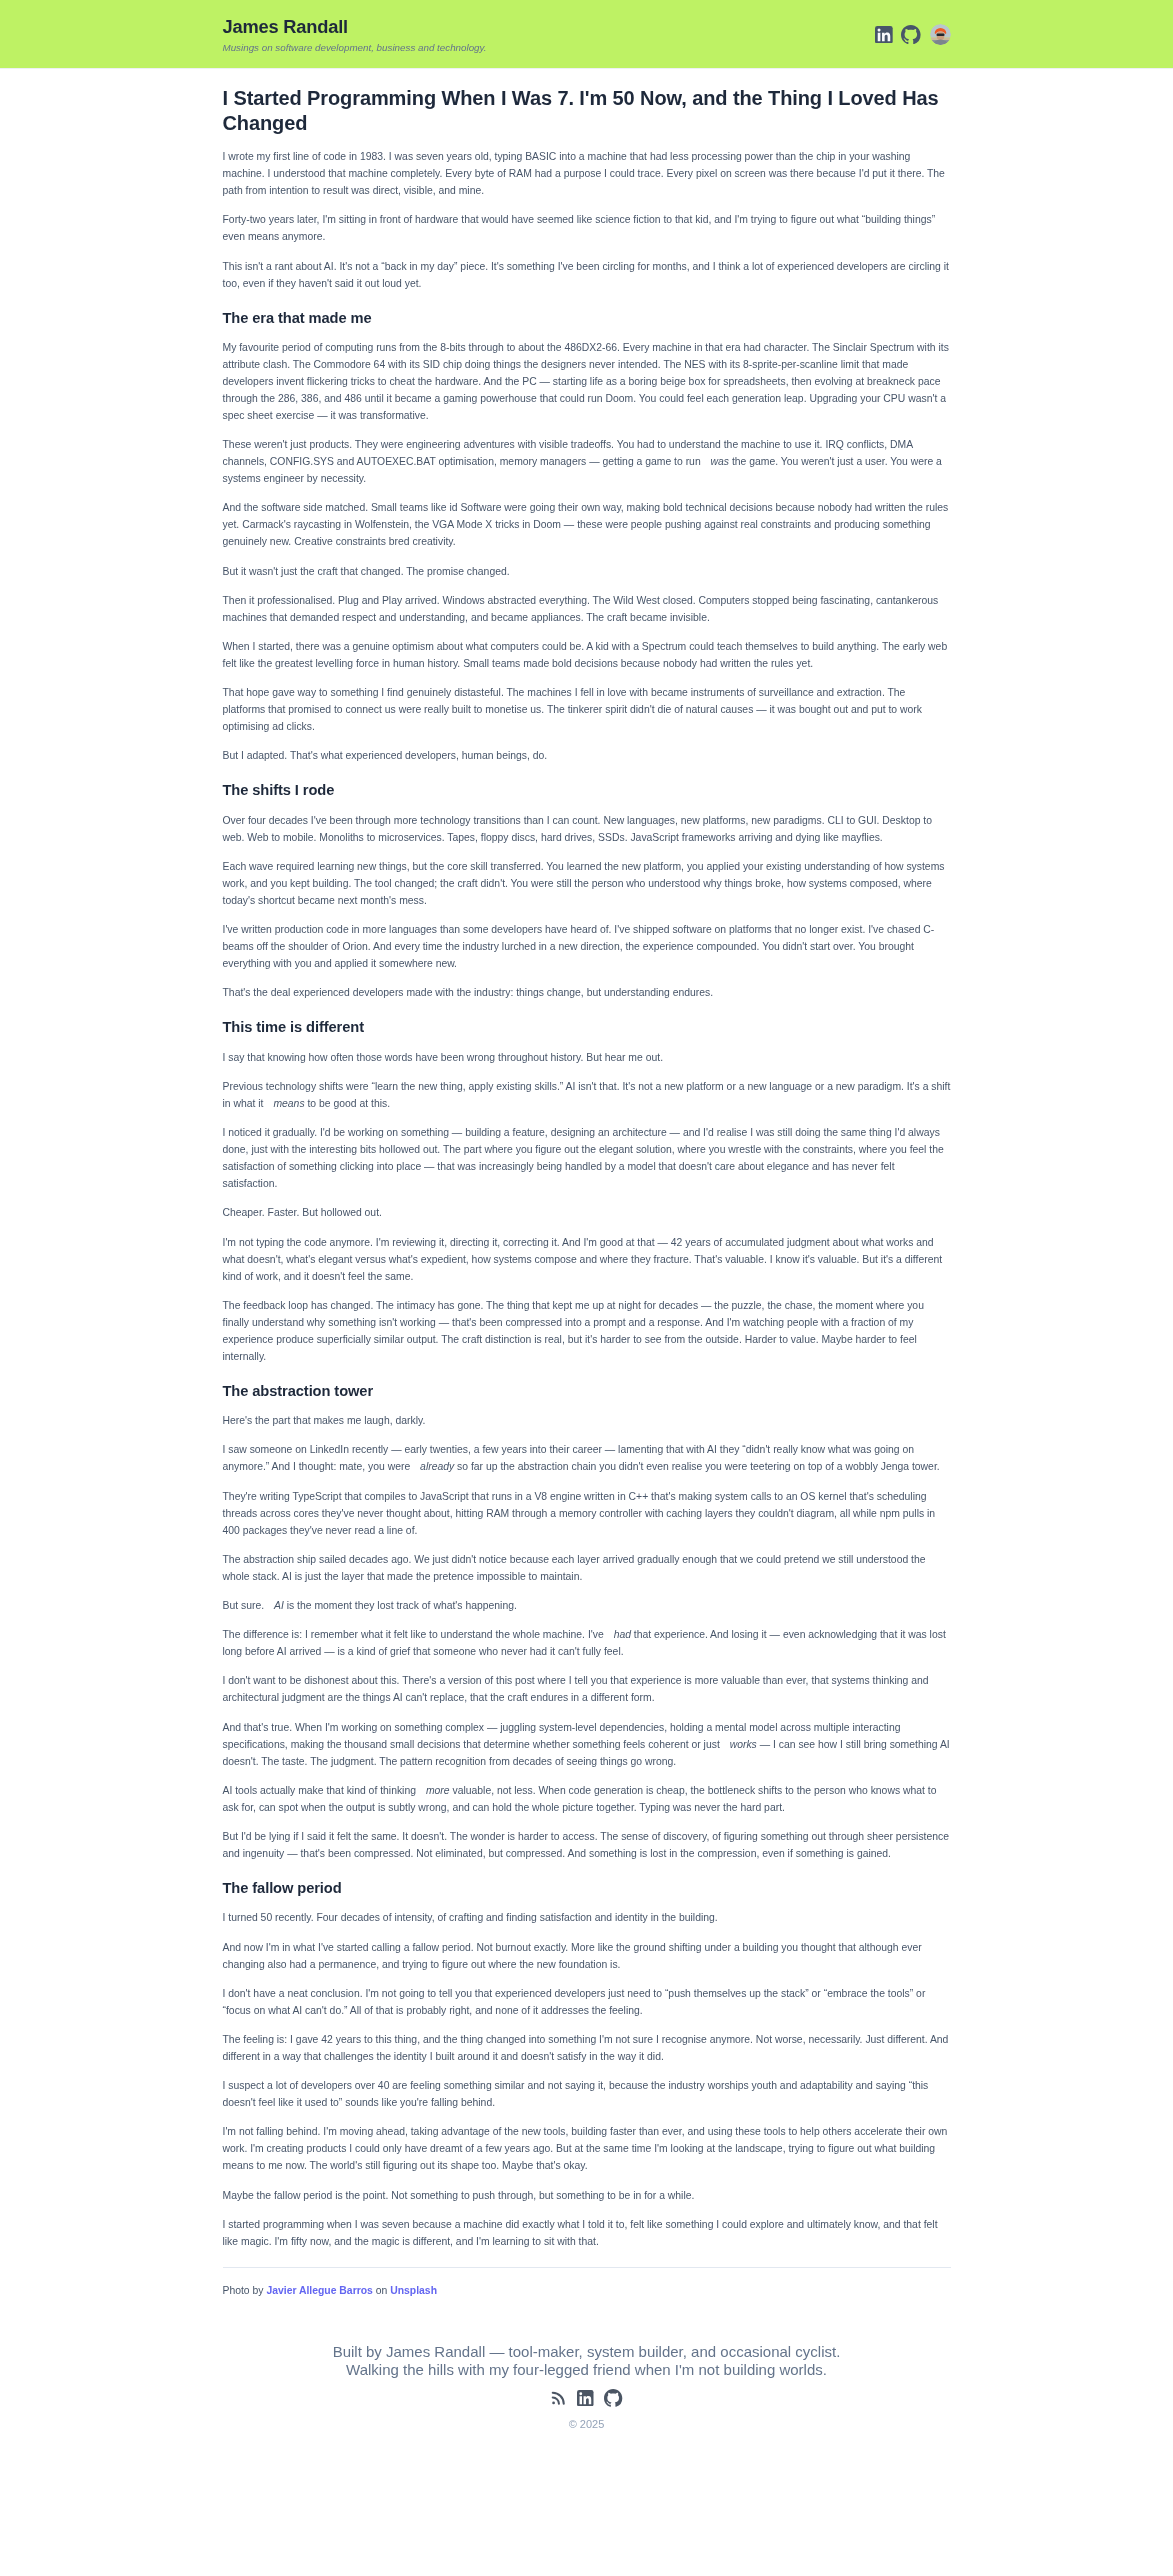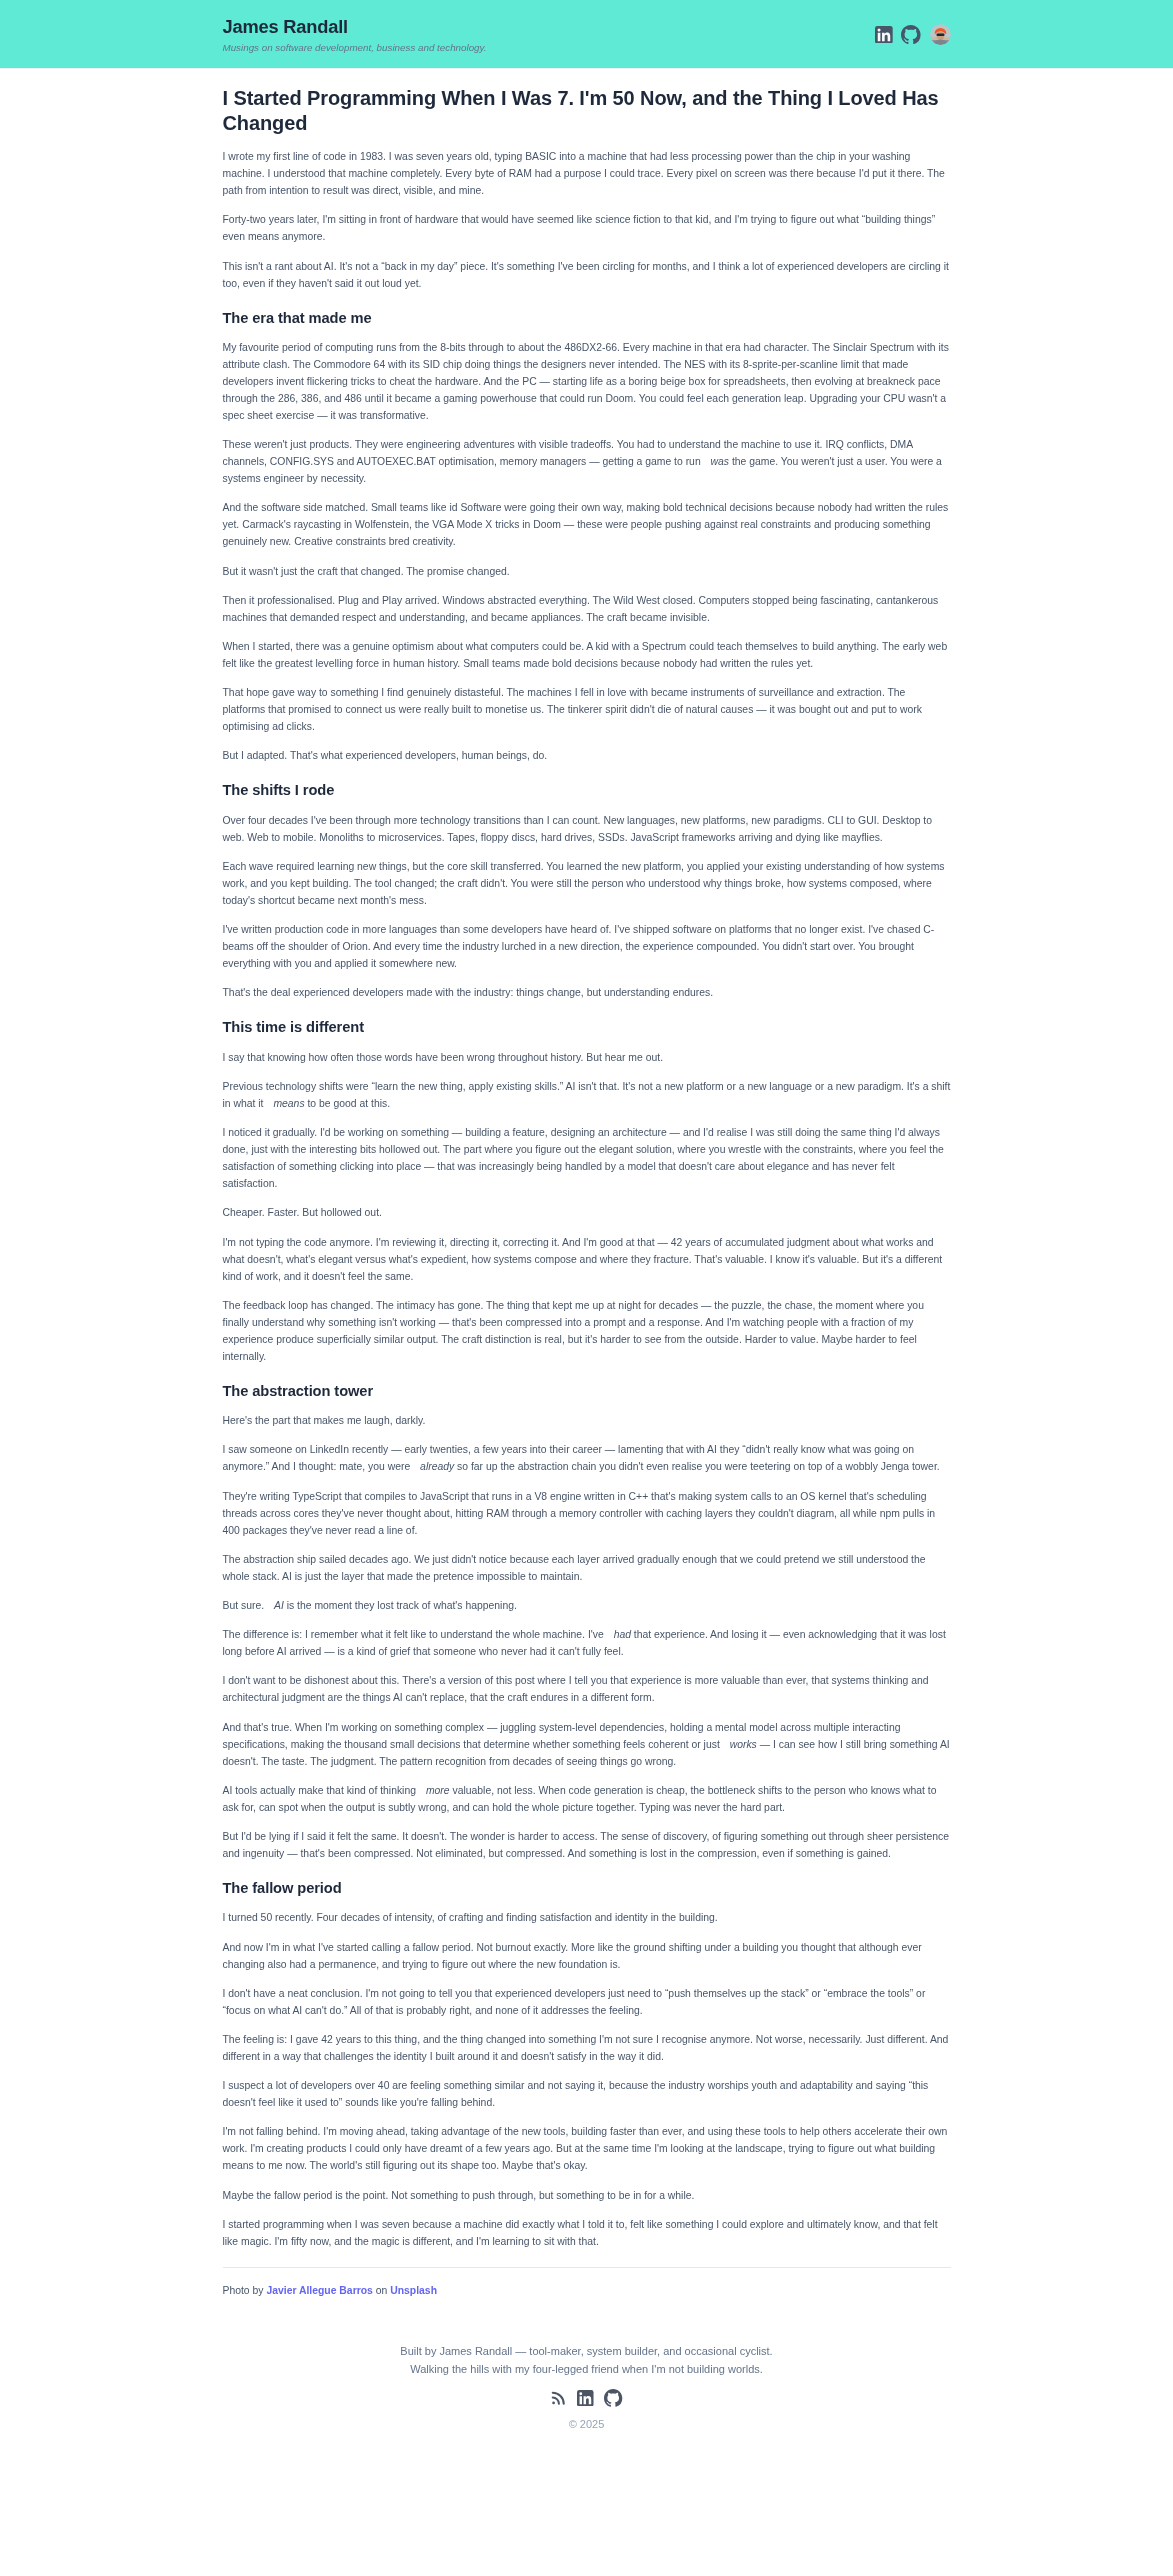--- a/index.html
+++ b/index.html
@@ -7,21 +7,21 @@
   body {
     background: #ffffff;
     color: #475569;
     font-family: "Liberation Sans", sans-serif;
     padding-bottom: 104px;
   }
   .container { width: 728px; margin: 0 auto; }
 
   
   .site-header {
-    background: #5eead4;
+    background: #bef264;
     border-bottom: 0.6px solid #edf1f5;
     padding: 16px 0 14.7px;
   }
   .header-inner { display: flex; align-items: center; justify-content: space-between; }
   .site-name {
     margin: 0;
     font-size: 18.3px;
     font-weight: 700;
     color: #1e293b;
     letter-spacing: -0.2px;
@@ -69,21 +69,21 @@
   .credit { margin: 14.7px 0 0; font-size: 10.4px; line-height: 17px; color: #475569; }
   .credit a {
     color: #6366f1;
     text-decoration: none;
     font-weight: 600;
     cursor: pointer;
   }
 
   
   .site-footer { margin-top: 45px; text-align: center; color: #64748b; }
-  .site-footer .footer-line { margin: 1.8px 0; font-size: 11px; line-height: 15.3px; }
+  .site-footer .footer-line { margin: 1.8px 0; font-size: 15px; line-height: 15.3px; }
   .footer-icons { margin-top: 12.2px; display: flex; justify-content: center; align-items: center; gap: 10.4px; }
   .footer-icons .icon-link { color: #4b5563; }
   .copyright { margin: 11px 0 0; font-size: 11px; color: #94a3b8; }
 </style>
 </head>
 <body>
 
 <header class="site-header">
   <div class="container header-inner">
     <div>

